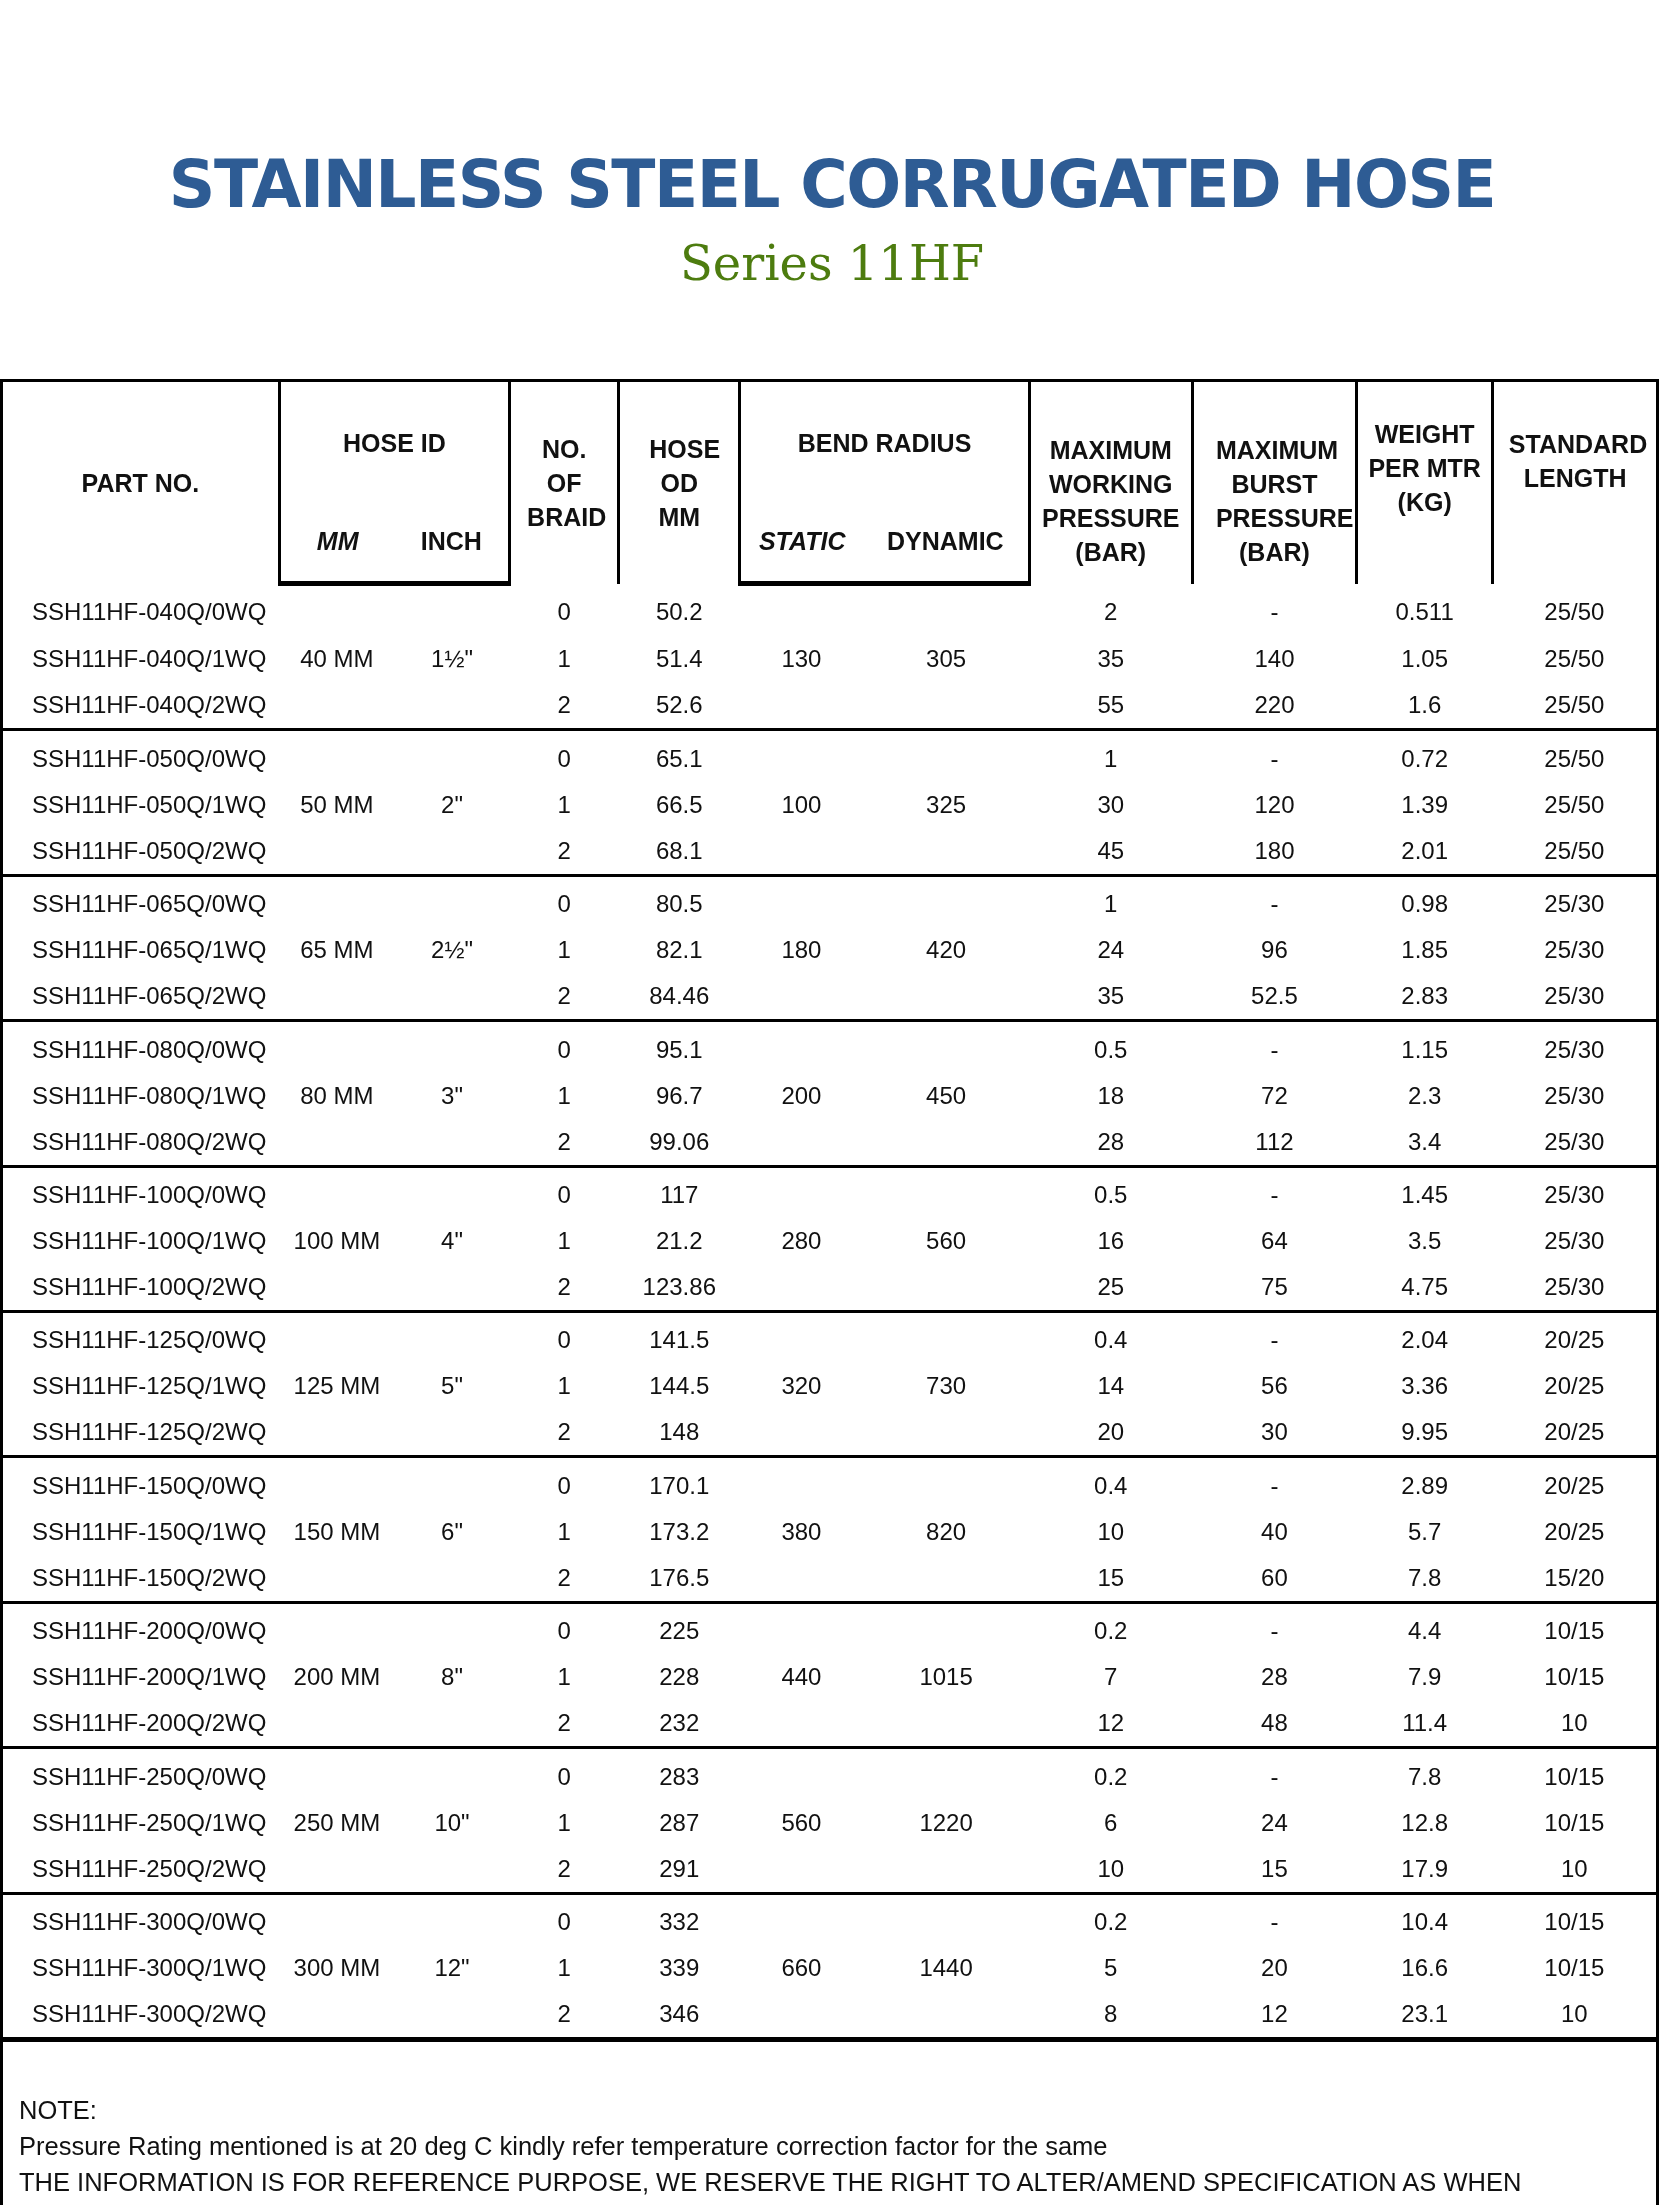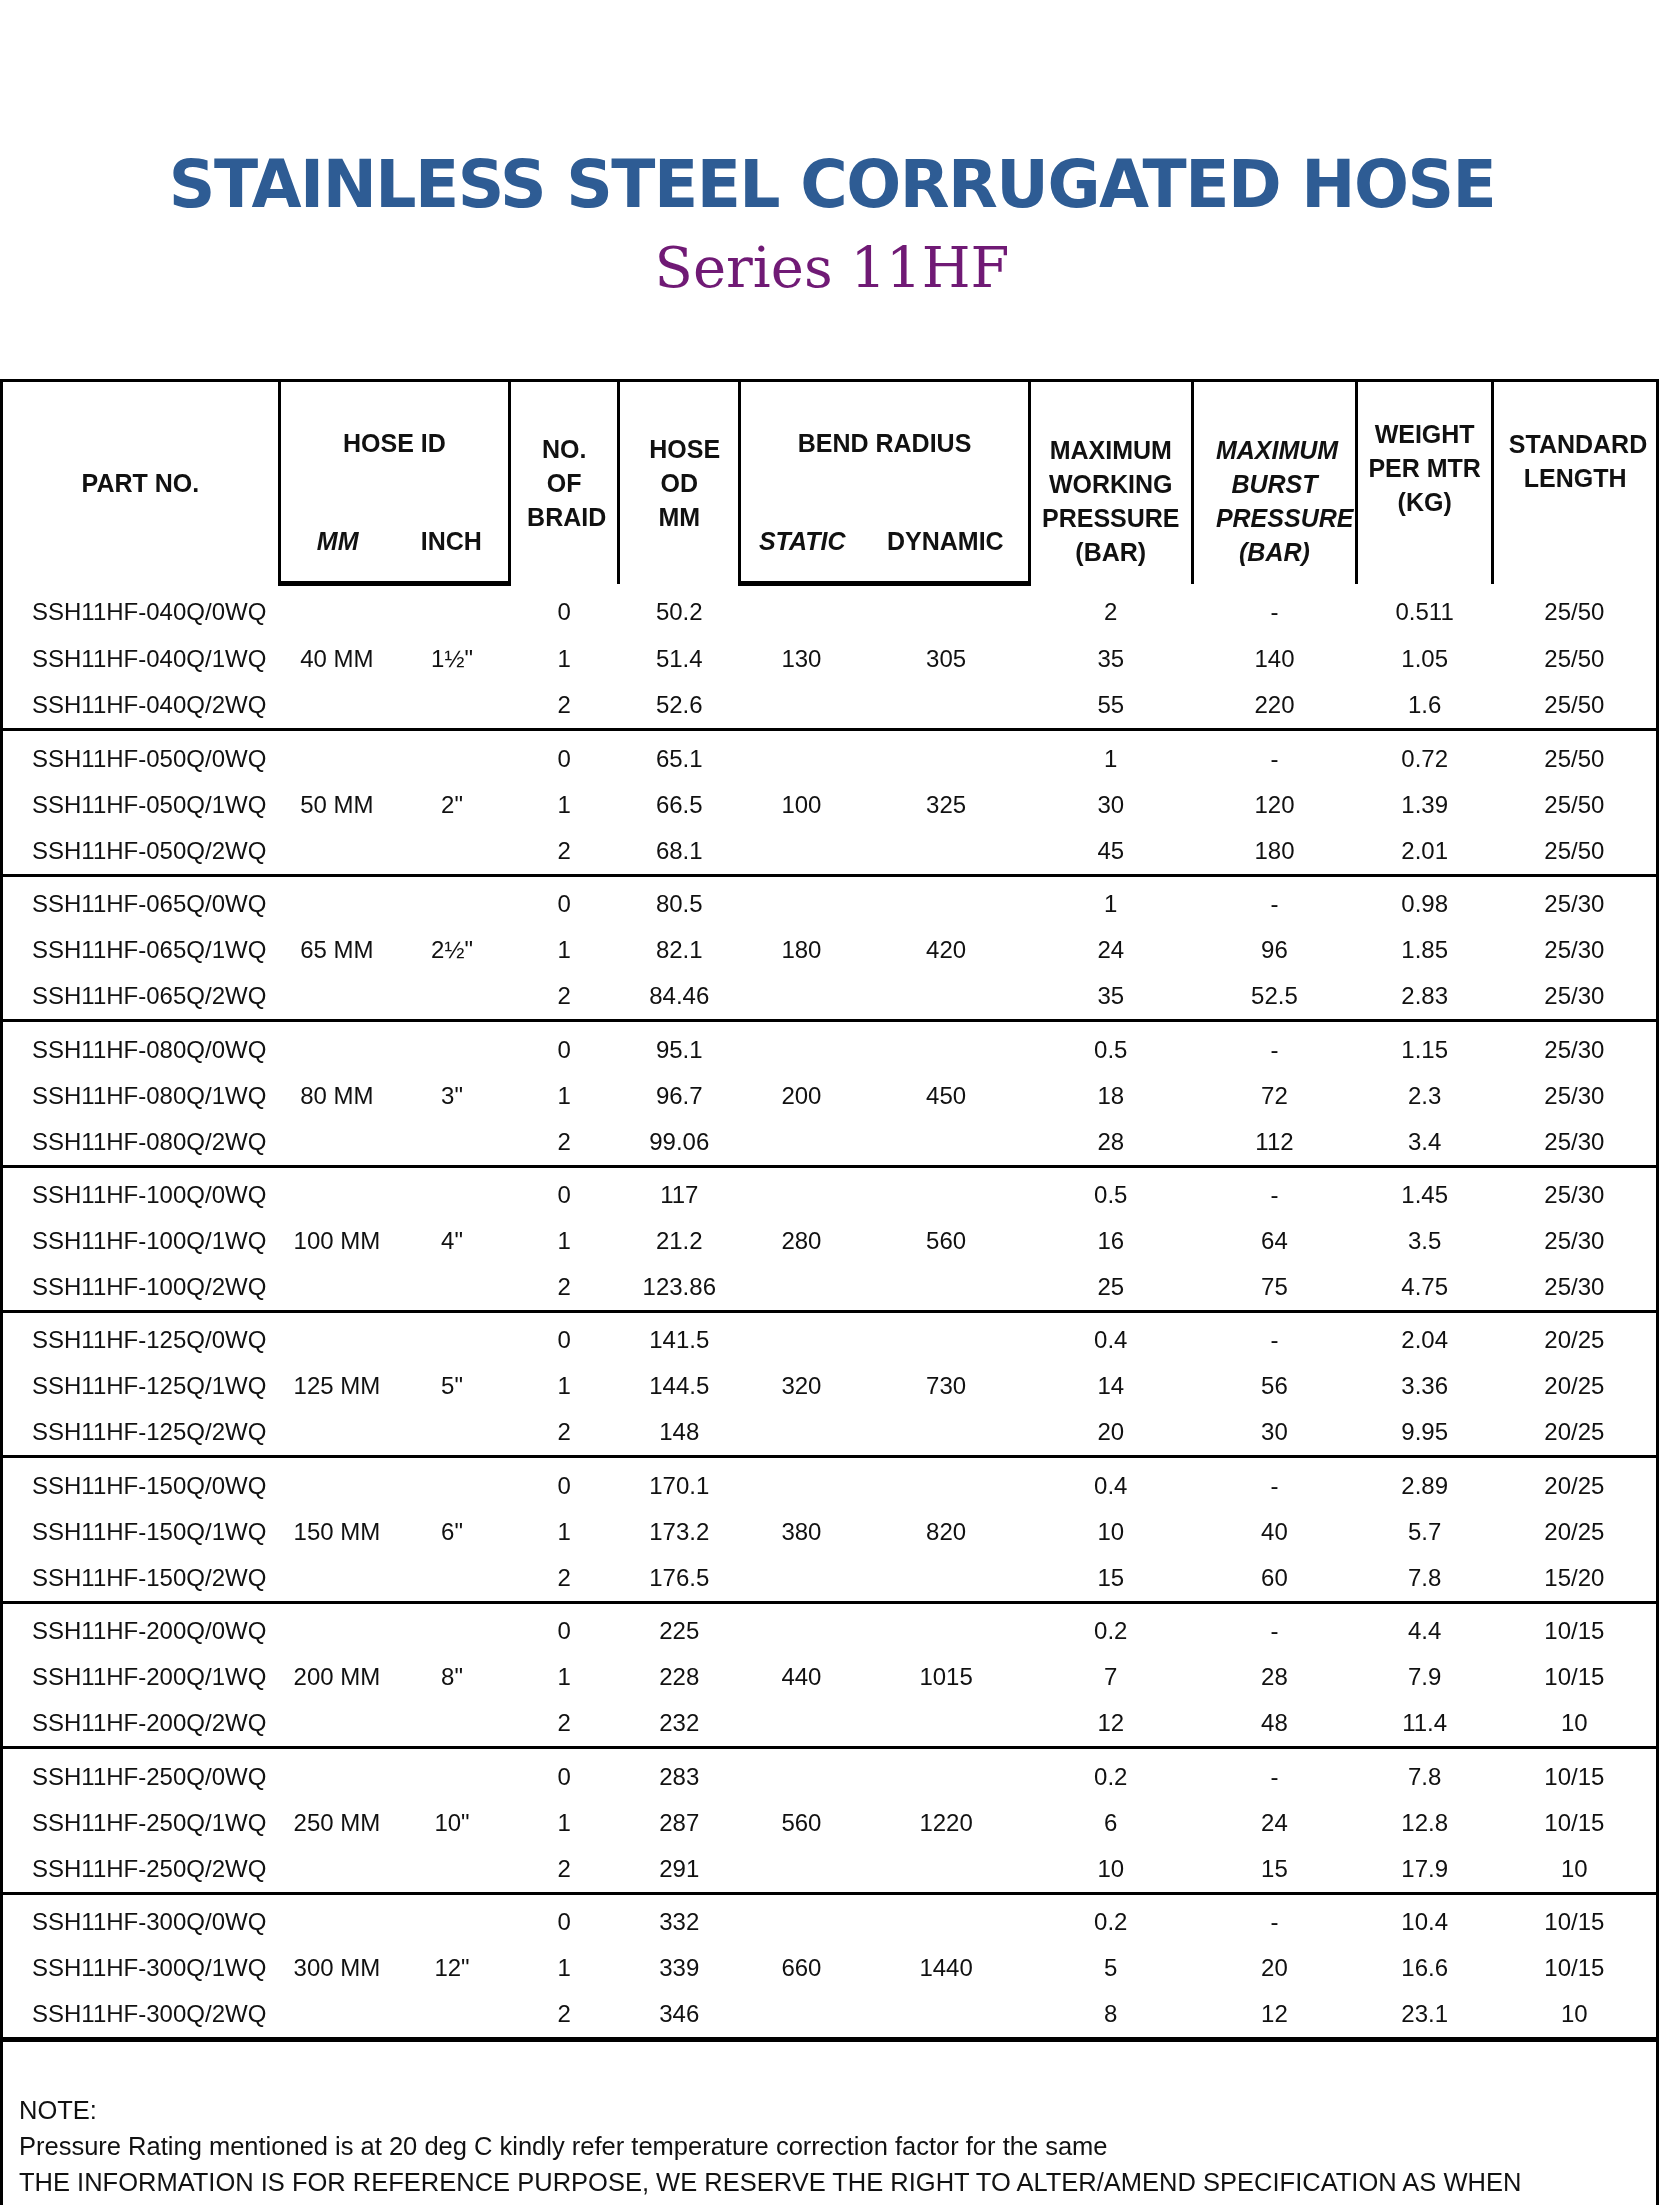--- a/index.html
+++ b/index.html
@@ -4,21 +4,21 @@
 <style>
   html, body { margin: 0; padding: 0; background: #ffffff; }
   body { width: 1664px; height: 2205px; position: relative; font-family: "Liberation Sans", sans-serif; color: #111; }
   .title {
     position: absolute; left: 0; top: 146px; width: 1664px; text-align: center;
     font-family: "DejaVu Sans", sans-serif; font-weight: bold; font-size: 66px;
     color: #2e5c94; letter-spacing: -1.5px; transform: scaleX(0.98);
   }
   .subtitle {
     position: absolute; left: 0; top: 235px; width: 1664px; text-align: center;
-    font-family: "DejaVu Serif", serif; font-size: 56px; color: #701a75;
+    font-family: "DejaVu Serif", serif; font-size: 48px; color: #4d7c0f;
   }
   .sheet {
     position: absolute; left: 0; top: 379px; width: 1659px;
     border: 3.6px solid #000; box-sizing: border-box;
   }
   table { border-collapse: collapse; width: 100%; table-layout: fixed; }
   col.c-part { width: 276px; }
   col.c-mm { width: 115px; }
   col.c-inch { width: 115px; }
   col.c-braid { width: 109px; }
@@ -72,21 +72,21 @@
         <col class="c-len">
     </colgroup>
     <thead class="hdr">
       <tr class="hdr-row1">
         <th rowspan="2">PART NO.</th>
         <th colspan="2" class="grp">HOSE ID</th>
         <th rowspan="2" style="padding:0 16px;">NO. OF BRAID</th>
         <th rowspan="2" style="padding:0 29px;margin-top:25px;">HOSE OD MM</th>
         <th colspan="2" class="grp">BEND RADIUS</th>
         <th rowspan="2" style="padding:51px 5.8px 14.6px;">MAXIMUM WORKING PRESSURE (BAR)</th>
-        <th rowspan="2" style="padding:51px 22px 14.6px;font-style:italic;">MAXIMUM BURST PRESSURE (BAR)</th>
+        <th rowspan="2" style="padding:51px 22px 14.6px;">MAXIMUM BURST PRESSURE (BAR)</th>
         <th rowspan="2" style="padding:0 7.3px 29px;">WEIGHT PER MTR (KG)</th>
         <th rowspan="2" style="padding:0 14.6px 44px;">STANDARD LENGTH</th>
       </tr>
       <tr class="hdr-row2">
         <th class="sub l">MM</th>
         <th class="sub">INCH</th>
         <th class="sub l">STATIC</th>
         <th class="sub">DYNAMIC</th>
       </tr>
     </thead>

